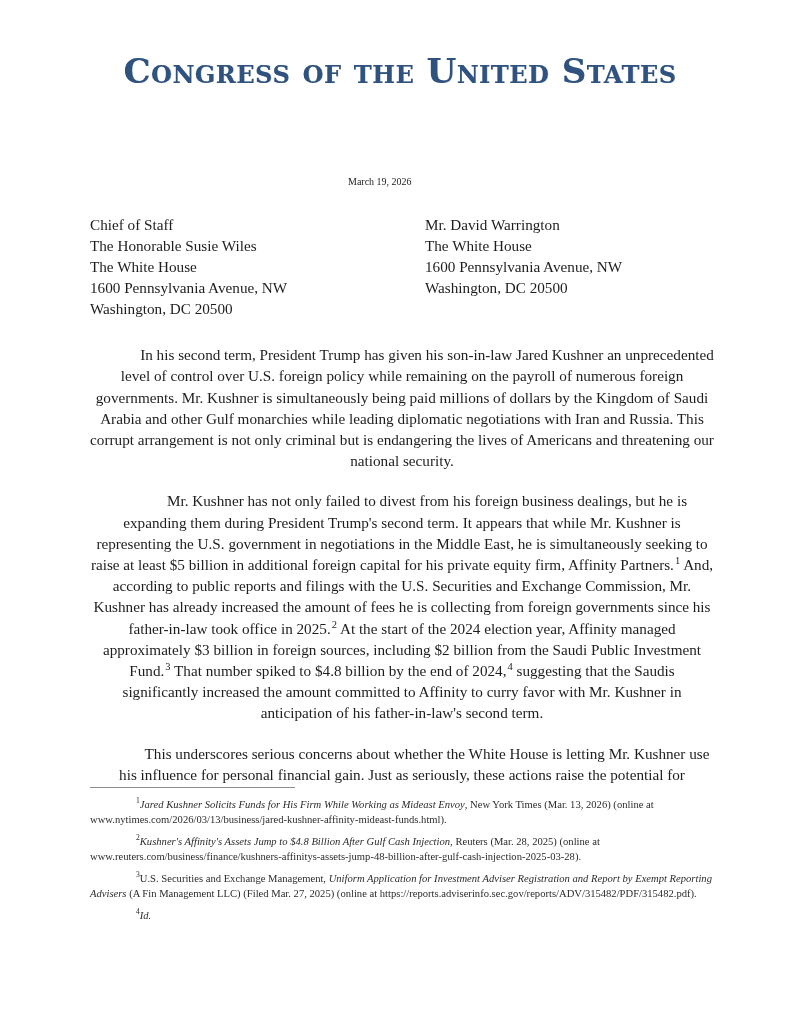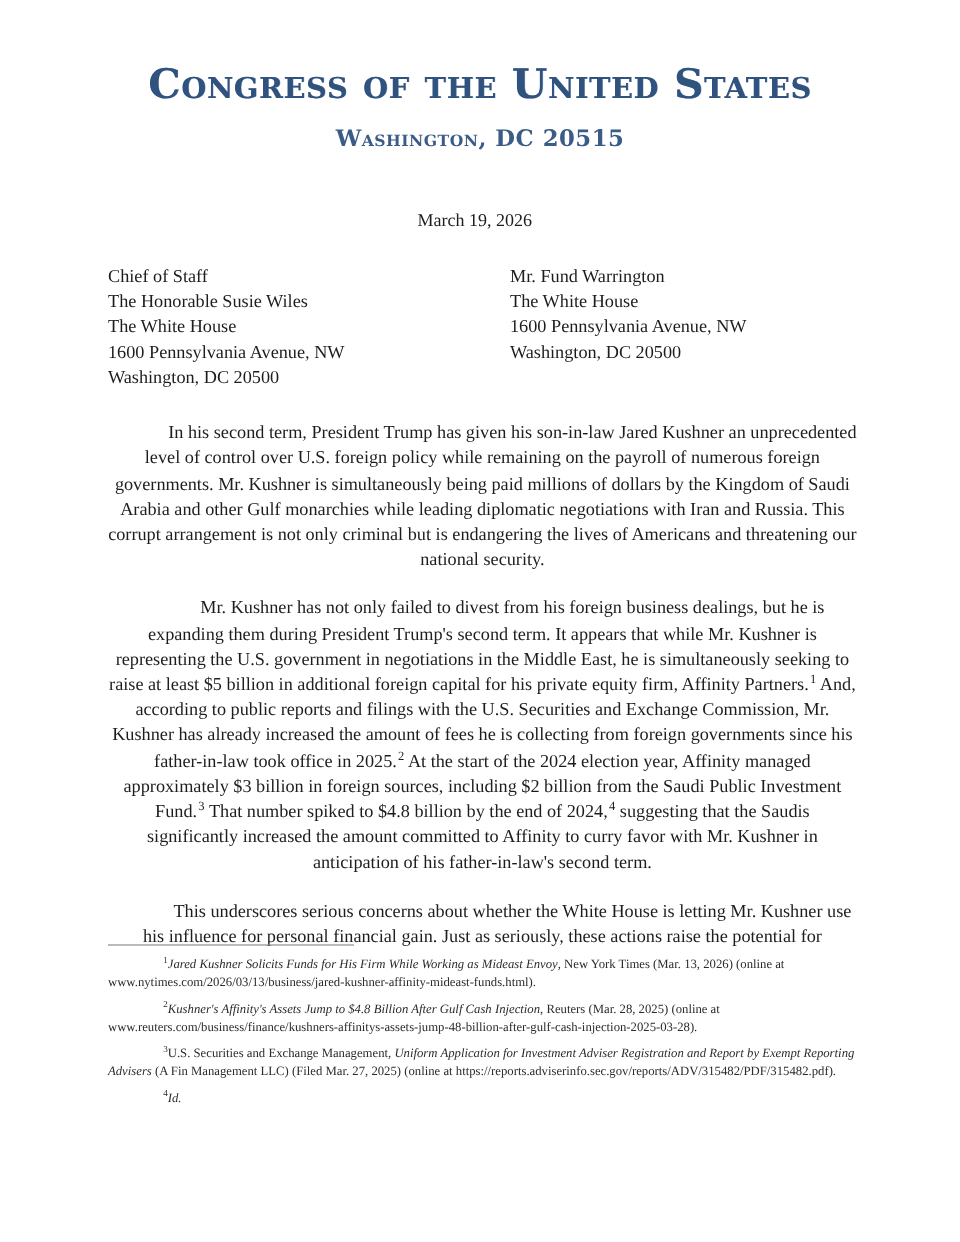--- a/index.html
+++ b/index.html
@@ -47,21 +47,21 @@
 
   
   .body-wrap {
     position: absolute;
     left: 90px;
     right: 86px;
     top: 176px;
   }
 
   .date-line {
-    font-size: 15px;
+    font-size: 10px;
     margin-left: 258px;
     margin-bottom: 27px;
     white-space: nowrap;
   }
 
   .address-block {
     display: flex;
     margin-bottom: 25px;
   }
   .address-col {
@@ -121,37 +121,36 @@
   }
   .fn-item i { font-style: italic; }
 </style>
 </head>
 <body>
 
 <div class="page">
 
   <div class="letterhead">
     <div class="letterhead-title">Congress of the United States</div>
-    <div class="letterhead-sub">Washington, DC 20515</div>
   </div>
 
   <div class="body-wrap">
 
     <div class="date-line">March 19, 2026</div>
 
     <div class="address-block">
       <div class="address-col left">
         <div class="addr-line">Chief of Staff</div>
         <div class="addr-line">The Honorable Susie Wiles</div>
         <div class="addr-line">The White House</div>
         <div class="addr-line">1600 Pennsylvania Avenue, NW</div>
         <div class="addr-line">Washington, DC 20500</div>
       </div>
       <div class="address-col right">
-        <div class="addr-line">Mr. Fund Warrington</div>
+        <div class="addr-line">Mr. David Warrington</div>
         <div class="addr-line">The White House</div>
         <div class="addr-line">1600 Pennsylvania Avenue, NW</div>
         <div class="addr-line">Washington, DC 20500</div>
       </div>
     </div>
 
 
     <p class="para">In his second term, President Trump has given his son-in-law Jared Kushner an unprecedented level of control over U.S. foreign policy while remaining on the payroll of numerous foreign governments. Mr. Kushner is simultaneously being paid millions of dollars by the Kingdom of Saudi Arabia and other Gulf monarchies while leading diplomatic negotiations with Iran and Russia. This corrupt arrangement is not only criminal but is endangering the lives of Americans and threatening our national security.</p>
 
     <p class="para"><span>Mr. Kushner has not only failed to divest from his foreign business dealings, but he is expanding them during President Trump's second term. It appears that while Mr. Kushner is representing the U.S. government in negotiations in the Middle East, he is simultaneously seeking to raise at least $5 billion in additional foreign capital for his private equity firm, Affinity Partners.</span><sup class="fn">1</sup><span> And, according to public reports and filings with the U.S. Securities and Exchange Commission, Mr. Kushner has already increased the amount of fees he is collecting from foreign governments since his father-in-law took office in 2025.</span><sup class="fn">2</sup><span> At the start of the 2024 election year, Affinity managed approximately $3 billion in foreign sources, including $2 billion from the Saudi Public Investment Fund.</span><sup class="fn">3</sup><span> That number spiked to $4.8 billion by the end of 2024,</span><sup class="fn">4</sup><span> suggesting that the Saudis significantly increased the amount committed to Affinity to curry favor with Mr. Kushner in anticipation of his father-in-law's second term.</span></p>

